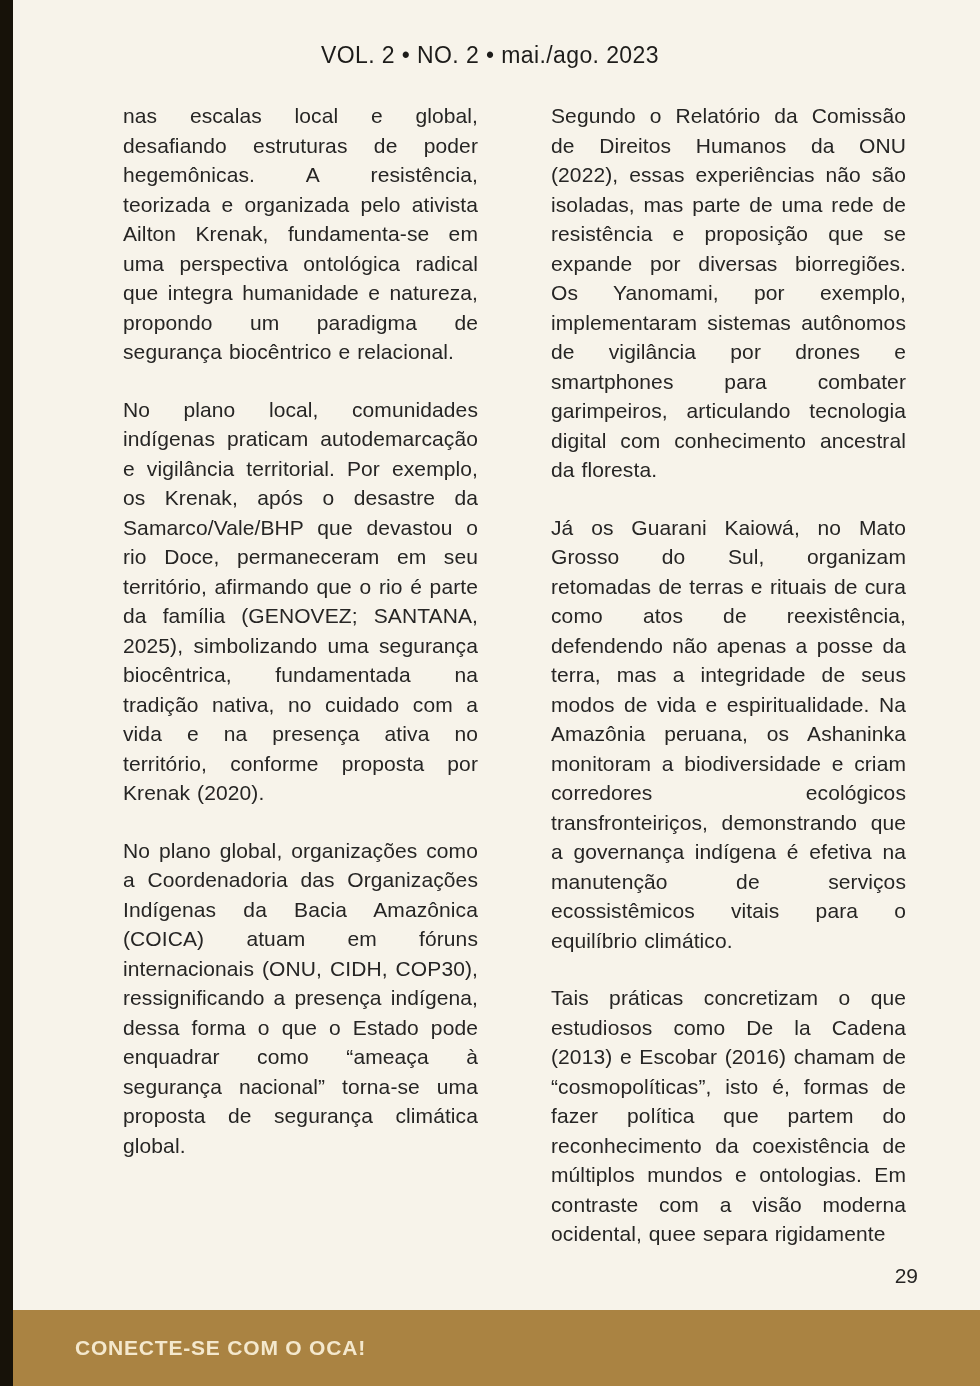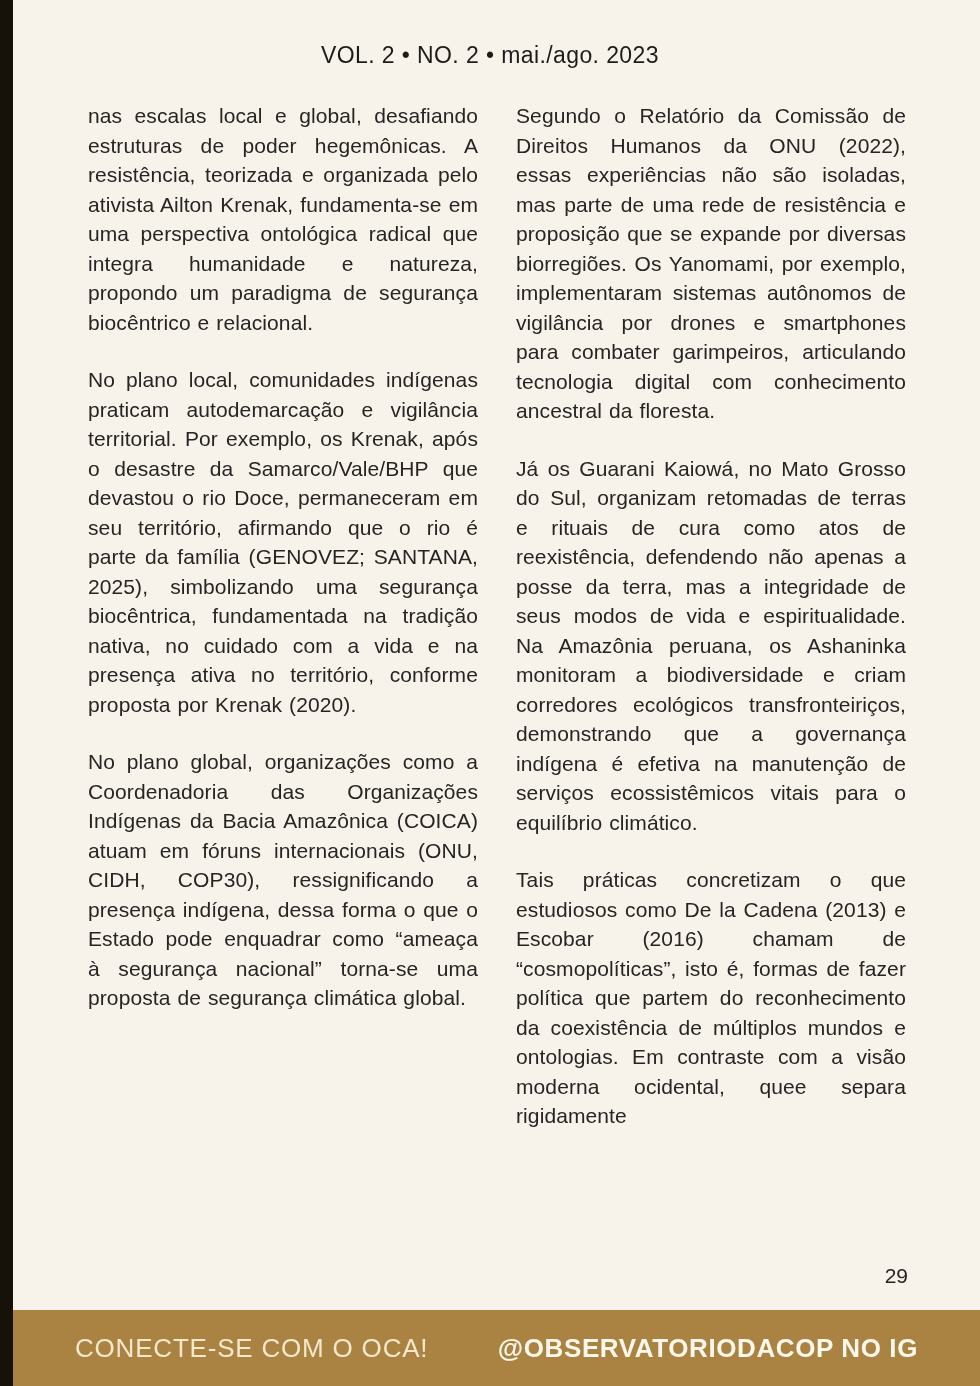--- a/index.html
+++ b/index.html
@@ -32,55 +32,56 @@
   }
   .columns {
     display: flex;
     gap: 38px;
     padding: 32px 74px 0 88px;
     box-sizing: border-box;
   }
   .col {
     flex: 1 1 0;
     min-width: 0;
+    margin-left: 35px;
   }
   .col p {
     margin: 0 0 28px 0;
     font-size: 21px;
     line-height: 29.5px;
     text-align: justify;
     text-justify: inter-word;
     letter-spacing: 0.1px;
     word-spacing: 1px;
   }
   .page-number {
     position: absolute;
-    right: 72px;
+    right: 62px;
     bottom: 98px;
     font-size: 21px;
     color: #262524;
   }
   .footer-bar {
     position: absolute;
     left: 13px;
     right: 0;
     bottom: 0;
     height: 76px;
     background: #aa8342;
     display: flex;
     align-items: center;
     justify-content: space-between;
     padding: 0 62px 0 62px;
     box-sizing: border-box;
   }
   .footer-left {
-    font-size: 26px;
+    font-size: 21px;
     letter-spacing: 0.8px;
     color: #f4e8cd;
-    font-weight: 400;
+    font-weight: 700;
   }
   .footer-right {
     font-size: 26px;
     letter-spacing: 0.6px;
     color: #fdf7ec;
     font-weight: 700;
   }
 </style>
 </head>
 <body>
@@ -99,14 +100,13 @@
     <p>Segundo o Relatório da Comissão de Direitos Humanos da ONU (2022), essas experiências não são isoladas, mas parte de uma rede de resistência e proposição que se expande por diversas biorregiões. Os Yanomami, por exemplo, implementaram sistemas autônomos de vigilância por drones e smartphones para combater garimpeiros, articulando tecnologia digital com conhecimento ancestral da floresta.</p>
     <p>Já os Guarani Kaiowá, no Mato Grosso do Sul, organizam retomadas de terras e rituais de cura como atos de reexistência, defendendo não apenas a posse da terra, mas a integridade de seus modos de vida e espiritualidade. Na Amazônia peruana, os Ashaninka monitoram a biodiversidade e criam corredores ecológicos transfronteiriços, demonstrando que a governança indígena é efetiva na manutenção de serviços ecossistêmicos vitais para o equilíbrio climático.</p>
     <p>Tais práticas concretizam o que estudiosos como De la Cadena (2013) e Escobar (2016) chamam de “cosmopolíticas”, isto é, formas de fazer política que partem do reconhecimento da coexistência de múltiplos mundos e ontologias.  Em contraste com a visão moderna ocidental, quee separa rigidamente</p>
   </div>
 </main>
 
 <div class="page-number">29</div>
 
 <footer class="footer-bar">
   <span class="footer-left">CONECTE-SE COM O OCA!</span>
-  <span class="footer-right">@OBSERVATORIODACOP NO IG</span>
 </footer>
 
 </body></html>

